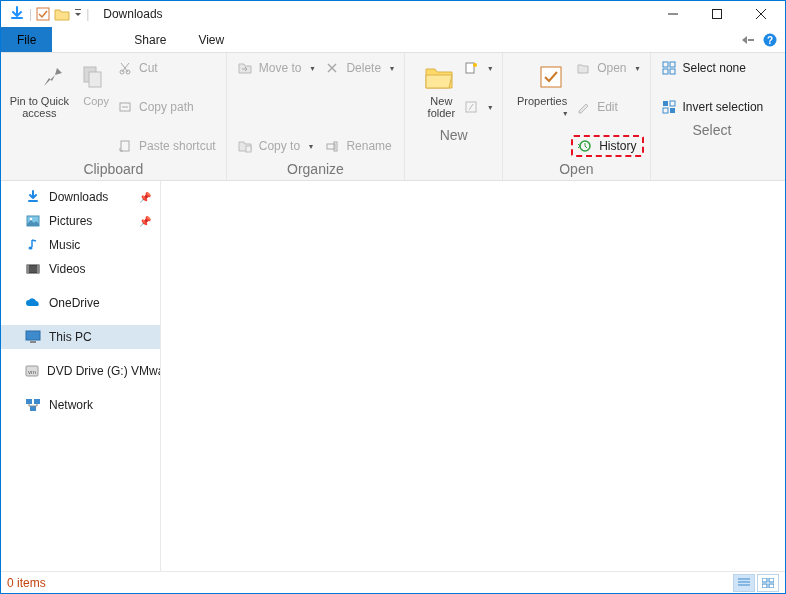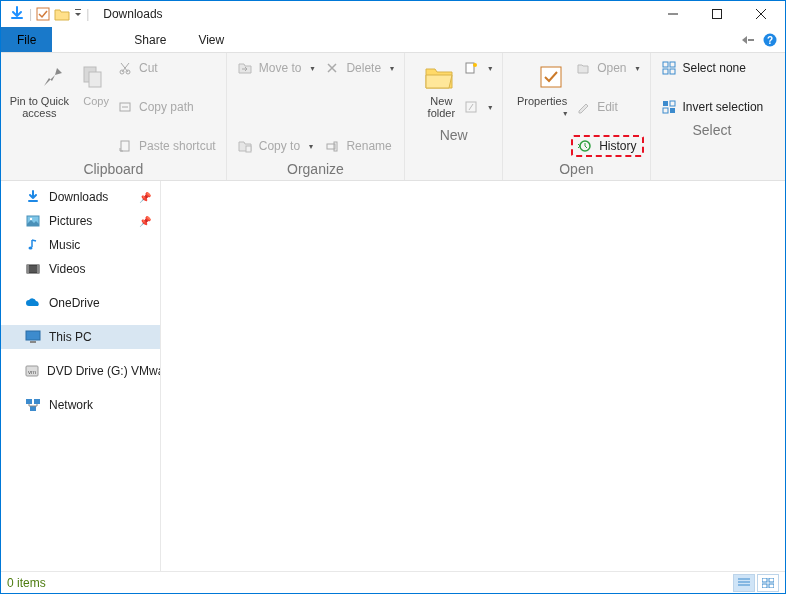--- a/index.html
+++ b/index.html
@@ -43,21 +43,21 @@
   .content { flex:1; display:flex; min-height:0; }
   .nav { width:160px; border-right:1px solid #e8e8e8; padding-top:4px; overflow:hidden; }
   .navitem { display:flex; align-items:center; gap:8px; height:24px; padding:0 8px 0 24px; white-space:nowrap; overflow:hidden; }
   .navitem.selected { background:#d8e6f2; }
   .navitem.spaced { margin-top:10px; }
   .navitem .pin { margin-left:auto; color:#888; font-size:10px; }
   .navitem .nico { width:16px; height:16px; display:flex; align-items:center; justify-content:center; }
   .filesarea { flex:1; }
 
   
-  .status { height:22px; border-top:1px solid #e8e8e8; display:flex; align-items:center; padding:8px 6px; font-size:12px; color:#4d7c0f; }
+  .status { height:22px; border-top:1px solid #e8e8e8; display:flex; align-items:center; padding:8px 6px; font-size:12px; color:#c2410c; }
   .status .spacer{flex:1;}
   .status .viewbtn{width:22px;height:18px;border:1px solid #bcd4ea;display:flex;align-items:center;justify-content:center;margin-left:2px;}
   .status .viewbtn.active{background:#cfe4f7;}
 
   svg { display:block; }
 </style>
 </head>
 <body>
 
 <div class="titlebar">

